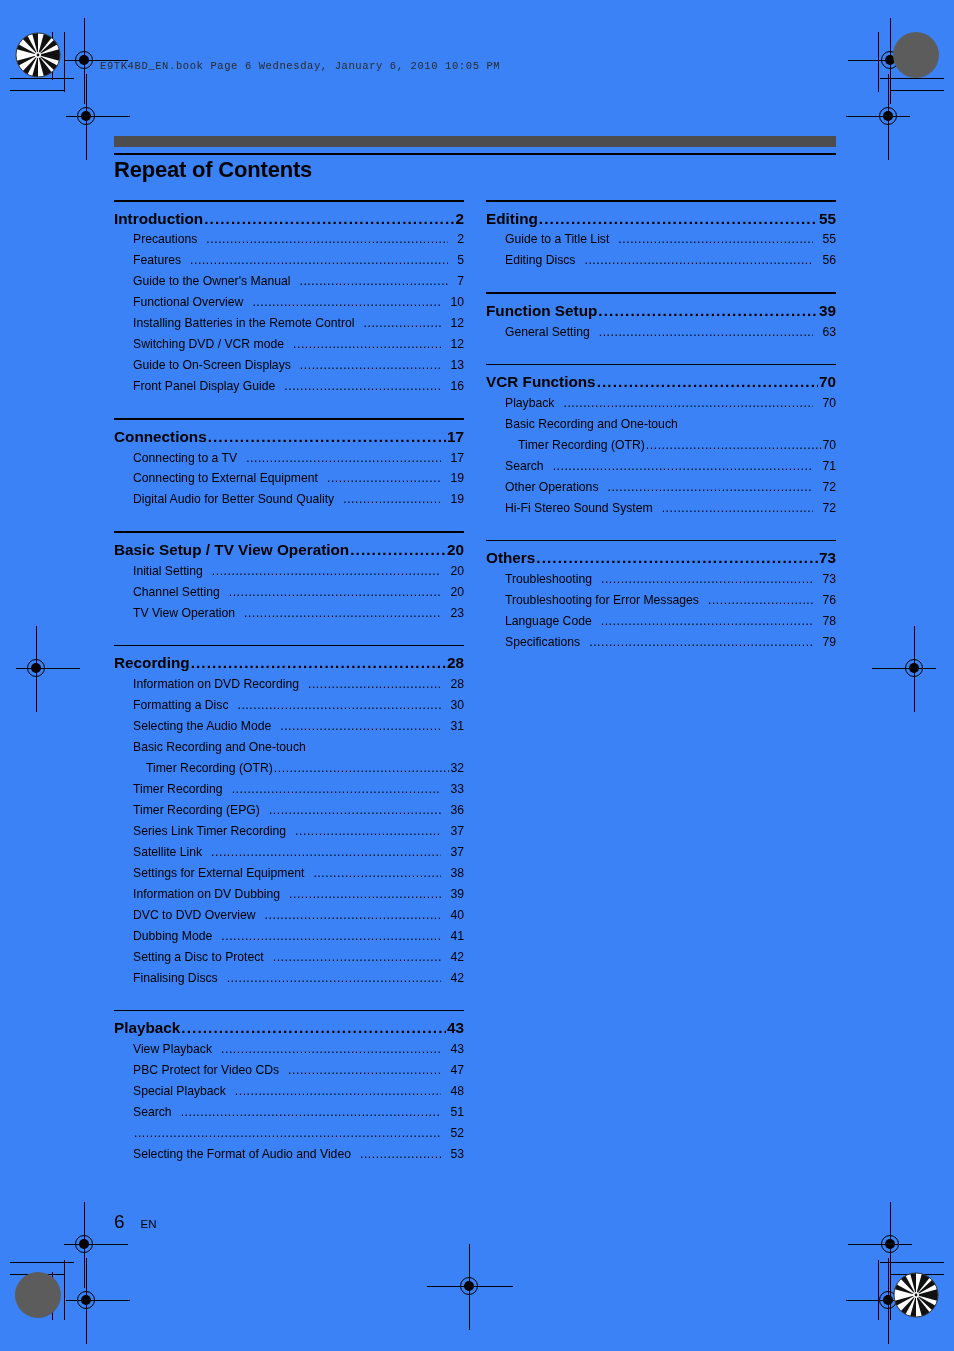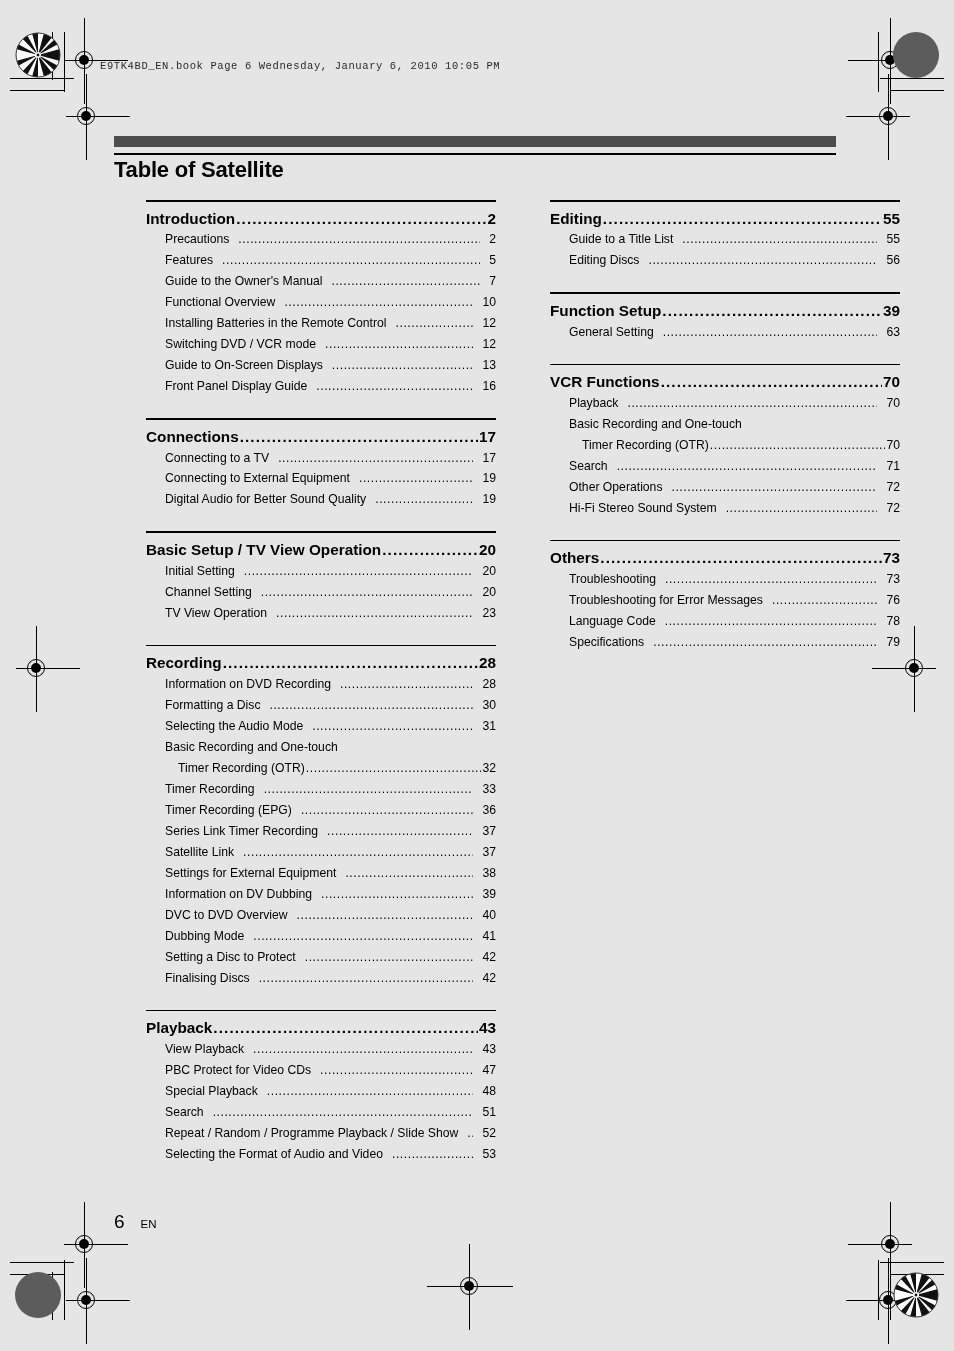--- a/index.html
+++ b/index.html
@@ -9,21 +9,21 @@
   }
   body {
     font-family: "Liberation Sans", sans-serif;
     color: #000000;
   }
   #page {
     position: relative;
     width: 954px;
     height: 1351px;
     overflow: hidden;
-    background: #e5e5e5;
+    background: #3b82f6;
   }
 
   
   .crop-line {
     position: absolute;
     background: #000000;
   }
   .reg-mark {
     position: absolute;
     width: 34px;
@@ -112,21 +112,20 @@
     position: absolute;
     left: 114px;
     top: 200px;
     width: 722px;
     display: flex;
     gap: 22px;
   }
   .col {
     width: 350px;
     flex: 0 0 350px;
-    margin-left: 32px;
   }
 
   .toc-section {
     margin-bottom: 21px;
   }
   .sec-rule {
     height: 1.6px;
     background: #000000;
     margin-bottom: 6px;
   }
@@ -358,21 +357,21 @@
         </g>
         <circle cx="23" cy="23" r="22" fill="none" stroke="#333" stroke-width="1"></circle>
       </svg>
     </div>
   </div>
 
   <div class="slug" style="left:100px; top:60px;">E9TK4BD_EN.book  Page 6  Wednesday, January 6, 2010  10:05 PM</div>
 
   <div class="title-bar"></div>
   <div class="title-rule"></div>
-  <div class="page-title">Table of Satellite</div>
+  <div class="page-title">Repeat of Contents</div>
 
   <div class="columns" id="toc-columns">
       <div class="col">
         <div class="toc-section">
           <div class="sec-rule"></div>
           <div class="sec-head">
             <span class="lbl">Introduction</span>
             <span class="leader">..................................................................................................................</span>
             <span class="pg">2</span>
           </div>
@@ -565,21 +564,20 @@
             <span class="lbl">Special Playback</span>
             <span class="leader">..................................................................................................................</span>
             <span class="pg">48</span>
           </div>
           <div class="entry">
             <span class="lbl">Search</span>
             <span class="leader">..................................................................................................................</span>
             <span class="pg">51</span>
           </div>
           <div class="entry">
-            <span class="lbl">Repeat / Random / Programme Playback / Slide Show</span>
             <span class="leader">..................................................................................................................</span>
             <span class="pg">52</span>
           </div>
           <div class="entry">
             <span class="lbl">Selecting the Format of Audio and Video</span>
             <span class="leader">..................................................................................................................</span>
             <span class="pg">53</span>
           </div>
         </div>
       </div>

